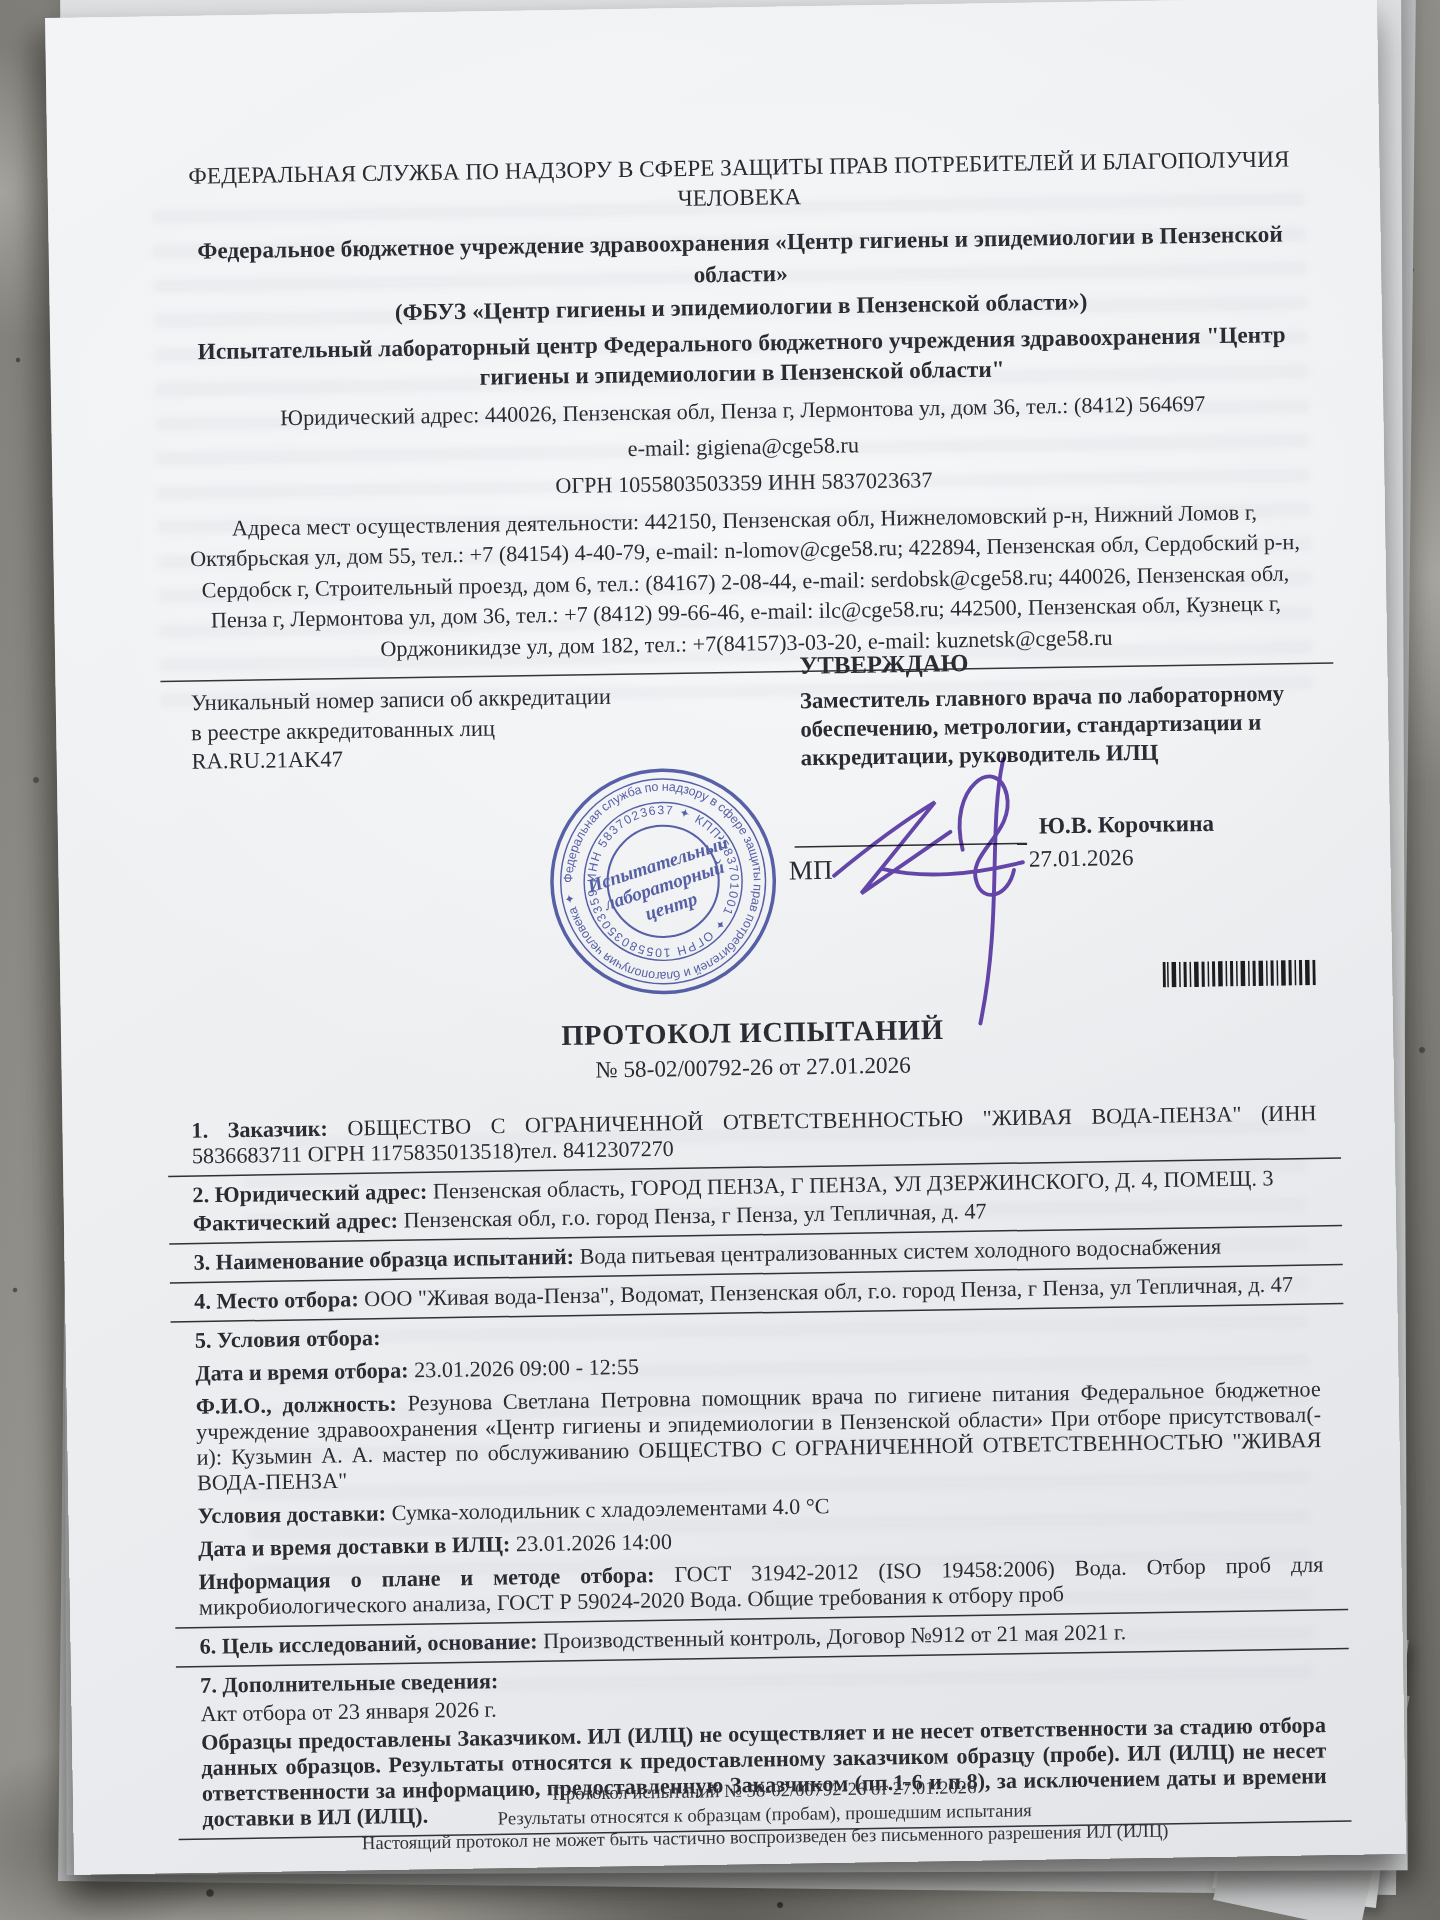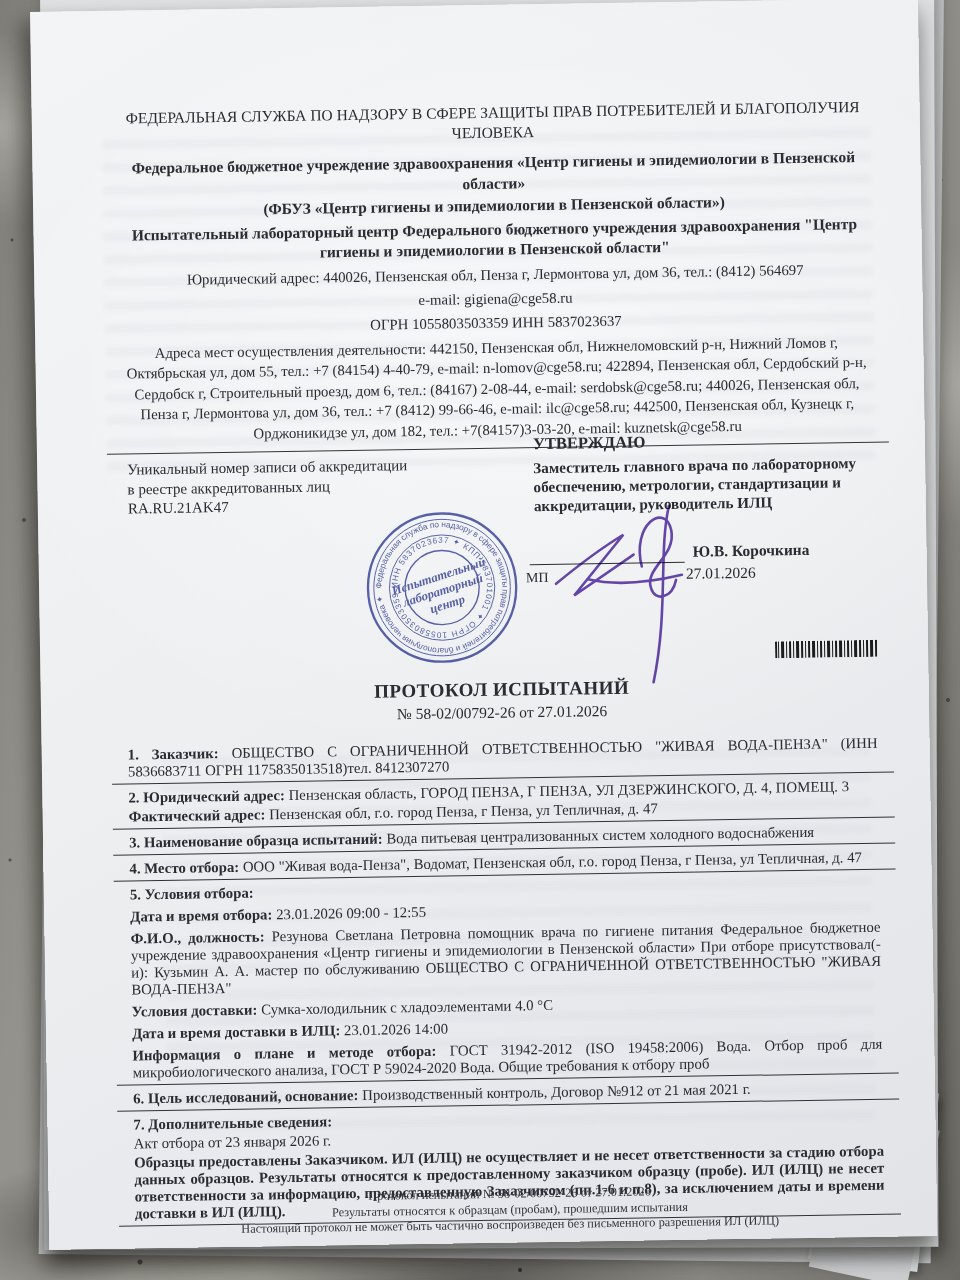--- a/index.html
+++ b/index.html
@@ -50,21 +50,21 @@
   .h2{margin-top:10px;font-size:15.5px;line-height:20.5px;font-weight:bold;}
   .h3{margin-top:2px;font-size:15.5px;line-height:20.5px;font-weight:bold;}
   .h4{margin-top:3px;font-size:15.5px;line-height:20.5px;font-weight:bold;}
   .addr1{margin-top:5px;font-size:14.8px;line-height:19px;}
   .addr2{margin-top:5px;font-size:14.8px;line-height:20.5px;}
   .toprule{margin:8px -16px 0 -16px;border-bottom:1.6px solid #34353b;}
   .accred{position:absolute;left:4px;top:450px;width:340px;font-size:15px;line-height:19.5px;}
   .approve{position:absolute;left:410px;top:430px;width:330px;font-size:15.2px;line-height:19px;font-weight:bold;}
   .approve .t{font-size:16.5px;margin-bottom:5px;}
   .sigline{position:absolute;left:405px;top:560px;width:155px;border-top:1.6px solid #2c2d33;}
-  .mp{position:absolute;left:401px;top:566px;font-size:14px;}
+  .mp{position:absolute;left:401px;top:566px;font-size:18px;}
   .signame{position:absolute;left:568px;top:541px;font-size:15.5px;font-weight:bold;}
   .sigdate{position:absolute;left:561px;top:563px;font-size:15.5px;}
   .stampbox{position:absolute;left:239px;top:504px;width:156px;height:156px;opacity:.85;mix-blend-mode:multiply;}
   .signsvg{position:absolute;left:419px;top:488px;width:175px;height:205px;opacity:.9;mix-blend-mode:multiply;}
   .barcode{position:absolute;left:649px;top:641px;width:102px;height:17px;}
   .titleblock{position:absolute;left:0;top:674px;width:750px;text-align:center;}
   .titleblock .t1{font-size:19px;font-weight:bold;letter-spacing:.5px;}
   .titleblock .t2{font-size:15.5px;margin-top:3px;}
   .rows{position:absolute;left:0;top:736px;width:750px;font-size:14.8px;line-height:17px;}
   .row{margin-bottom:2px;}

